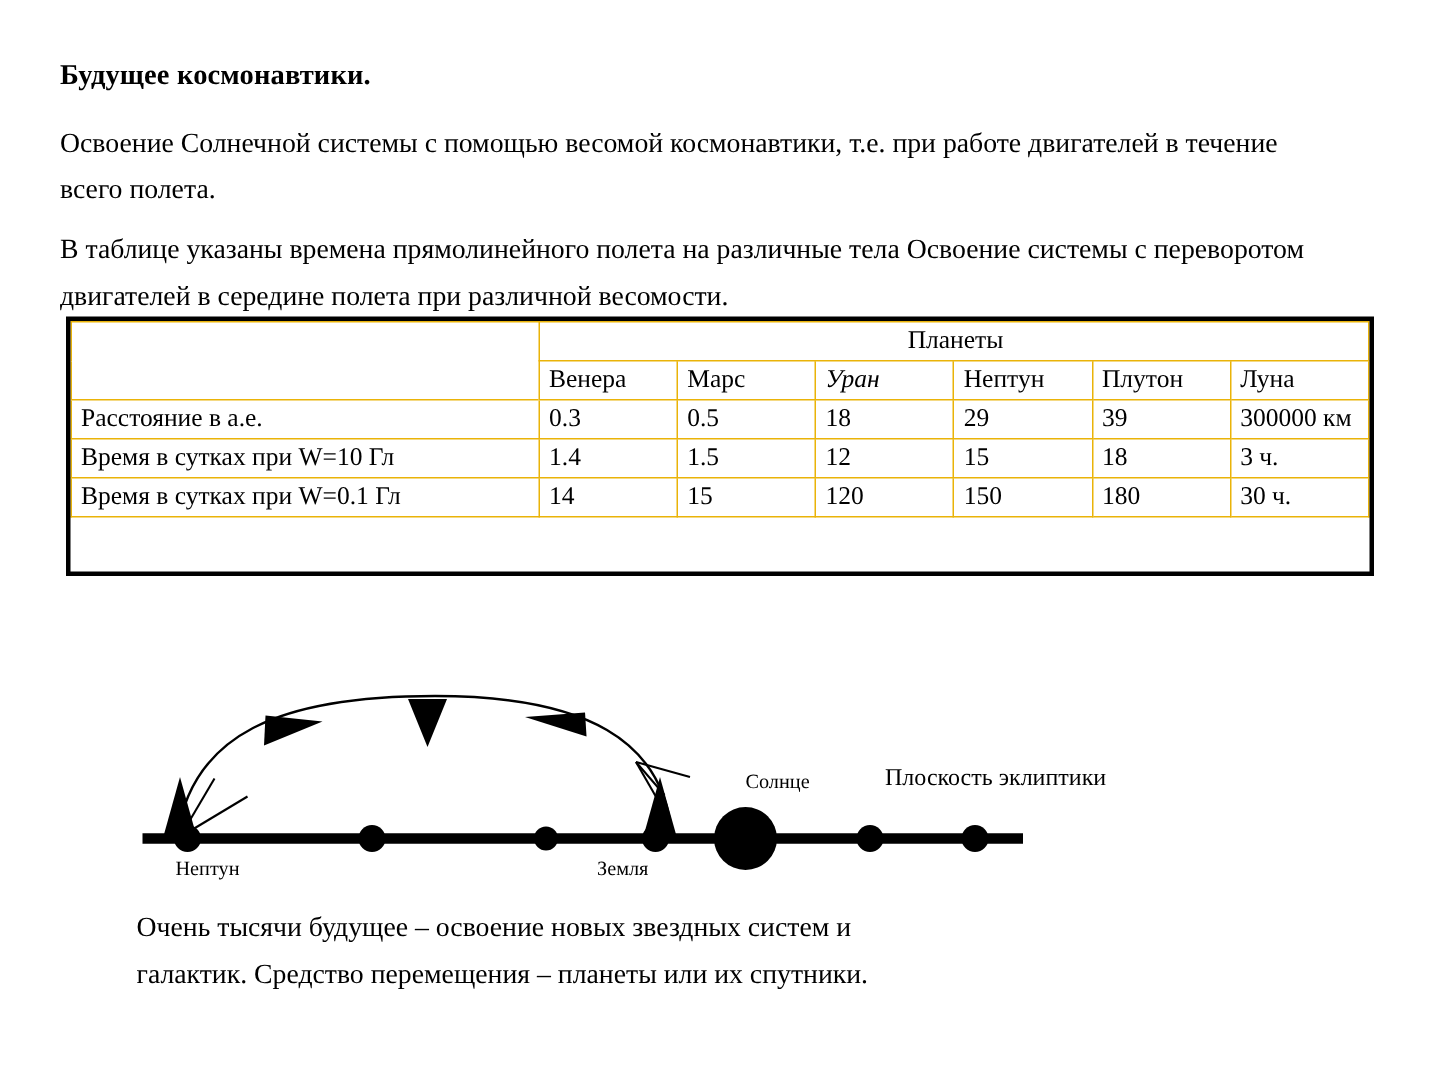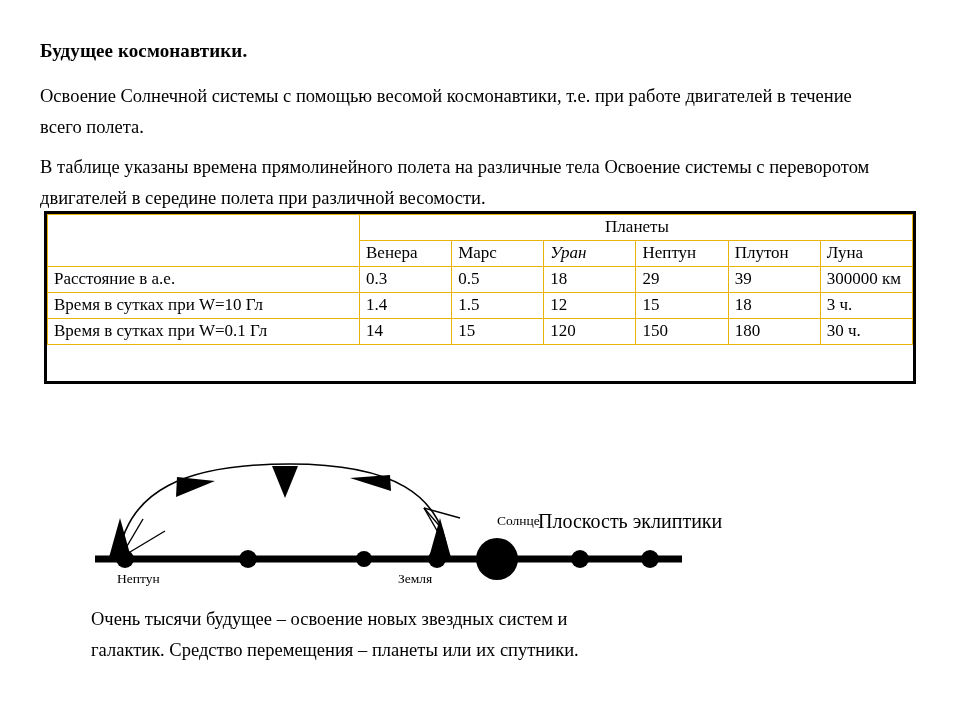--- a/index.html
+++ b/index.html
@@ -116,21 +116,21 @@
     top: 0;
   }
   .dg-label {
     position: absolute;
     font-size: 13.5px;
     white-space: nowrap;
   }
   #lbl-neptun { left: 117px; top: 173px; }
   #lbl-zemlya { left: 398px; top: 173px; }
   #lbl-solnce { left: 485px; top: 115px; font-size: 13.5px; margin-left: 12px; }
-  #lbl-ecliptic { left: 538px; top: 112px; font-size: 20px; }
+  #lbl-ecliptic { left: 590px; top: 112px; font-size: 16px; }
 
   
   #para-3 {
     position: absolute;
     left: 91px;
     top: 604px;
     width: 770px;
     font-size: 18.5px;
     line-height: 31px;
   }

